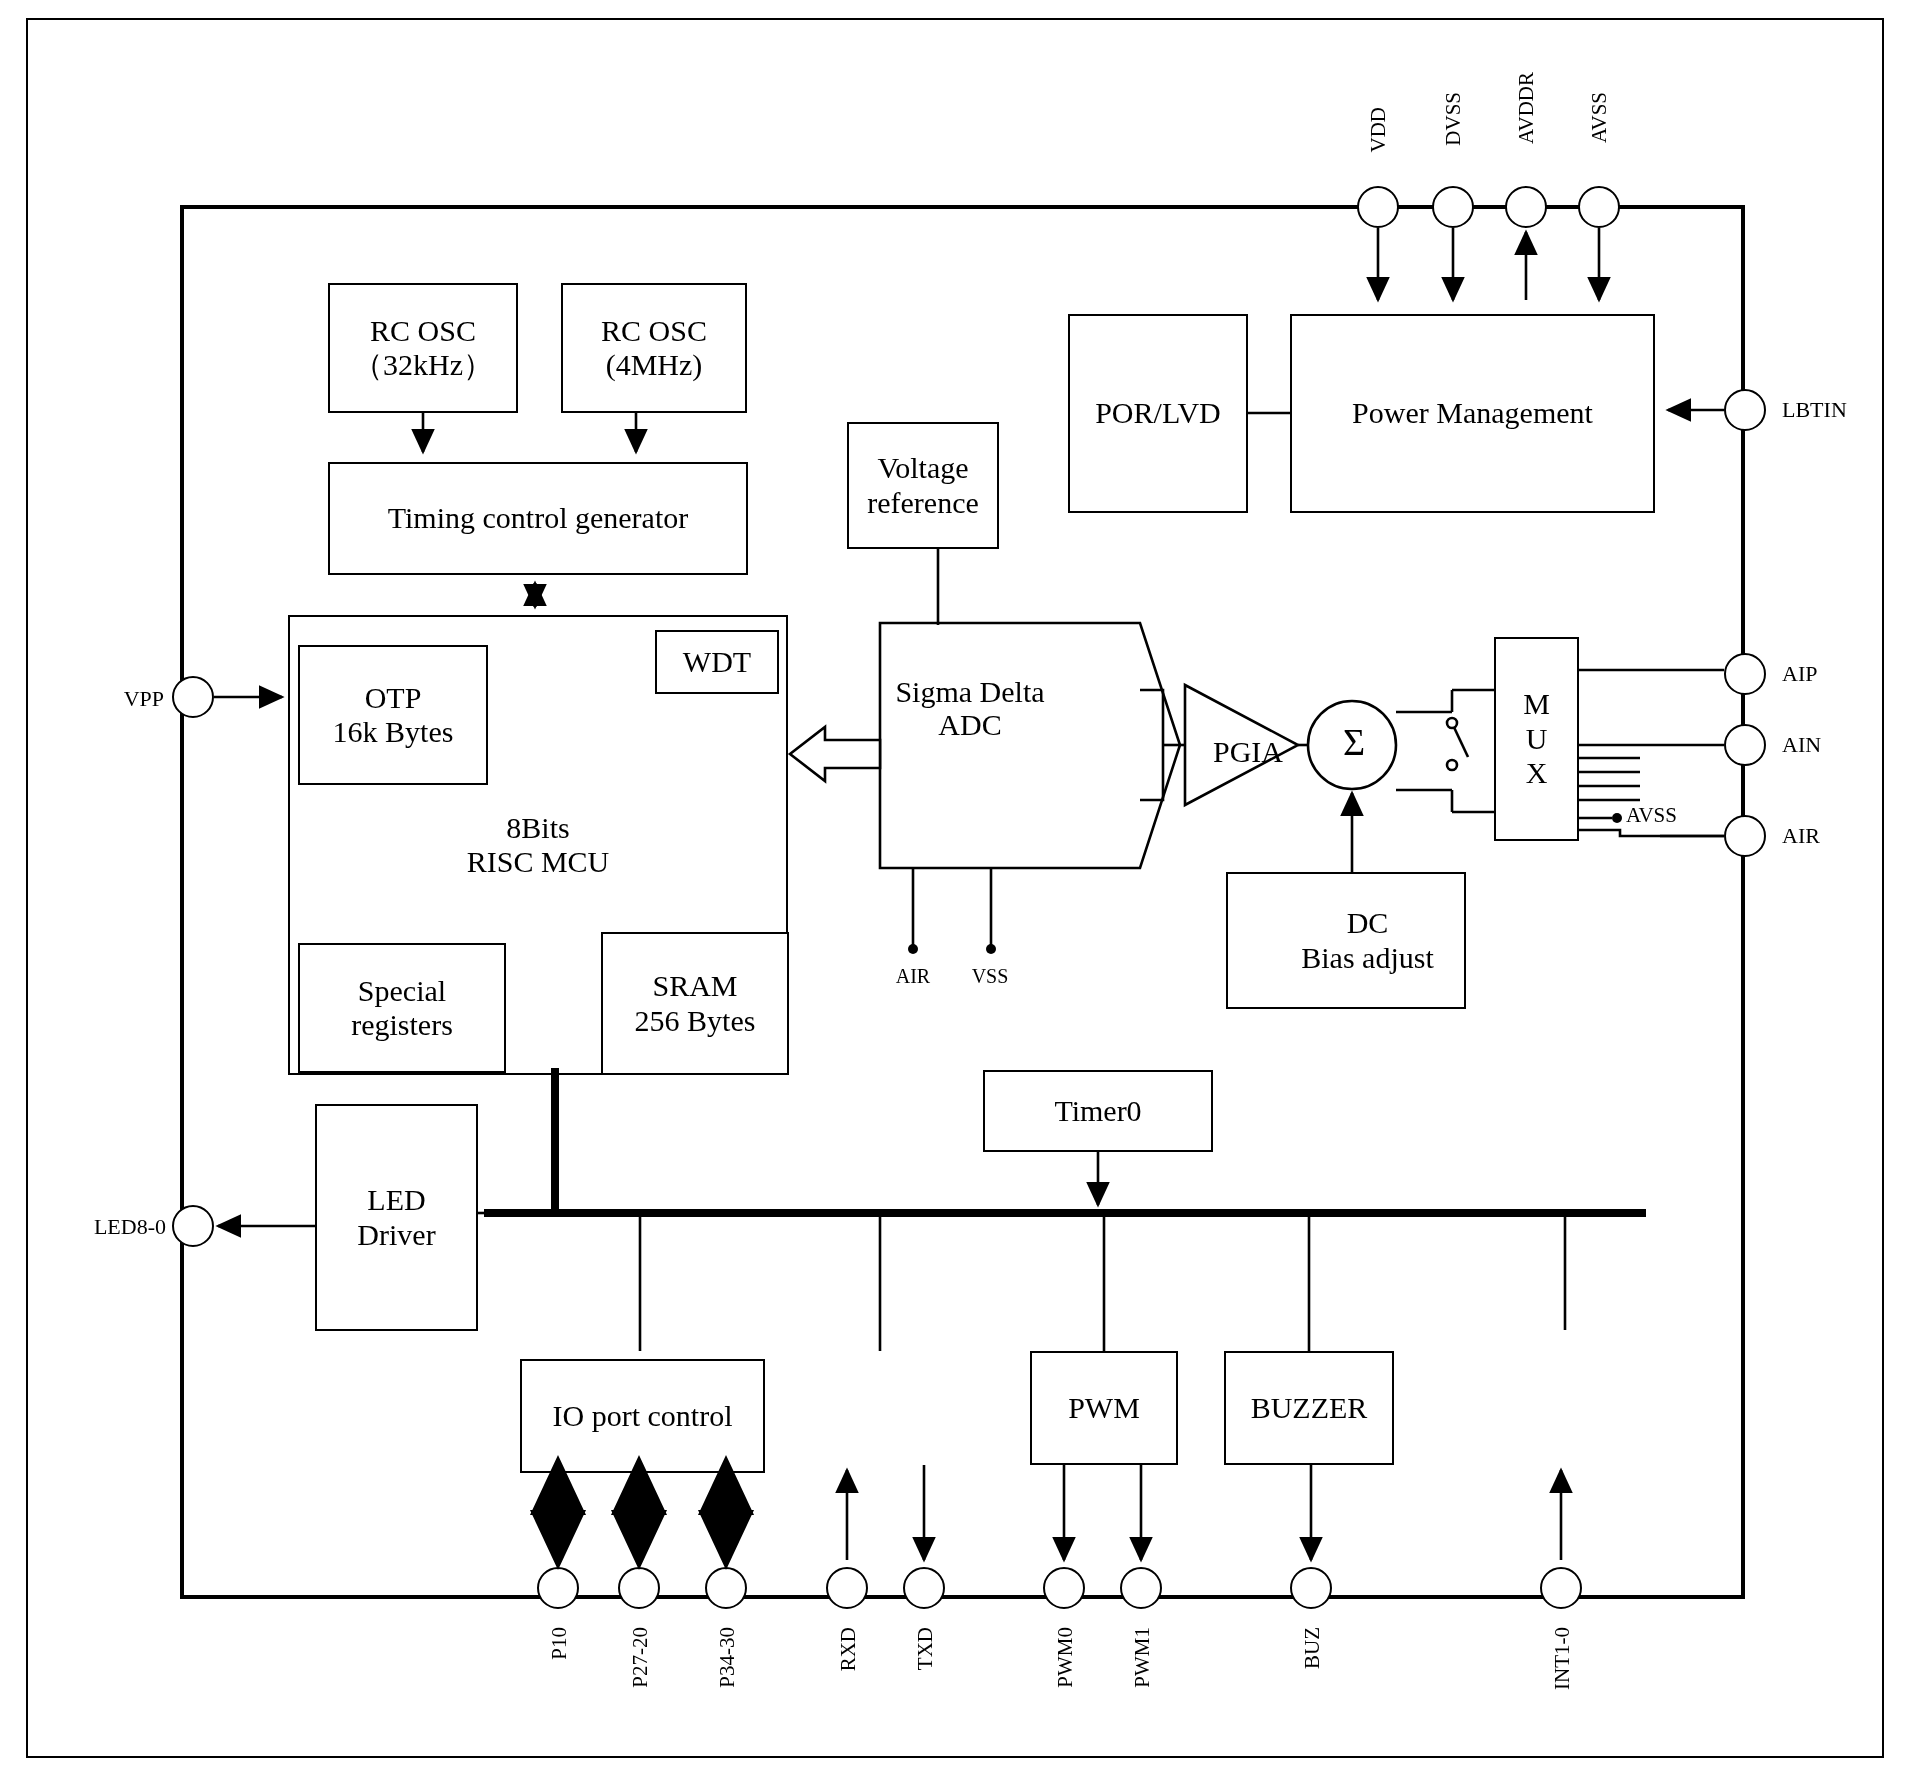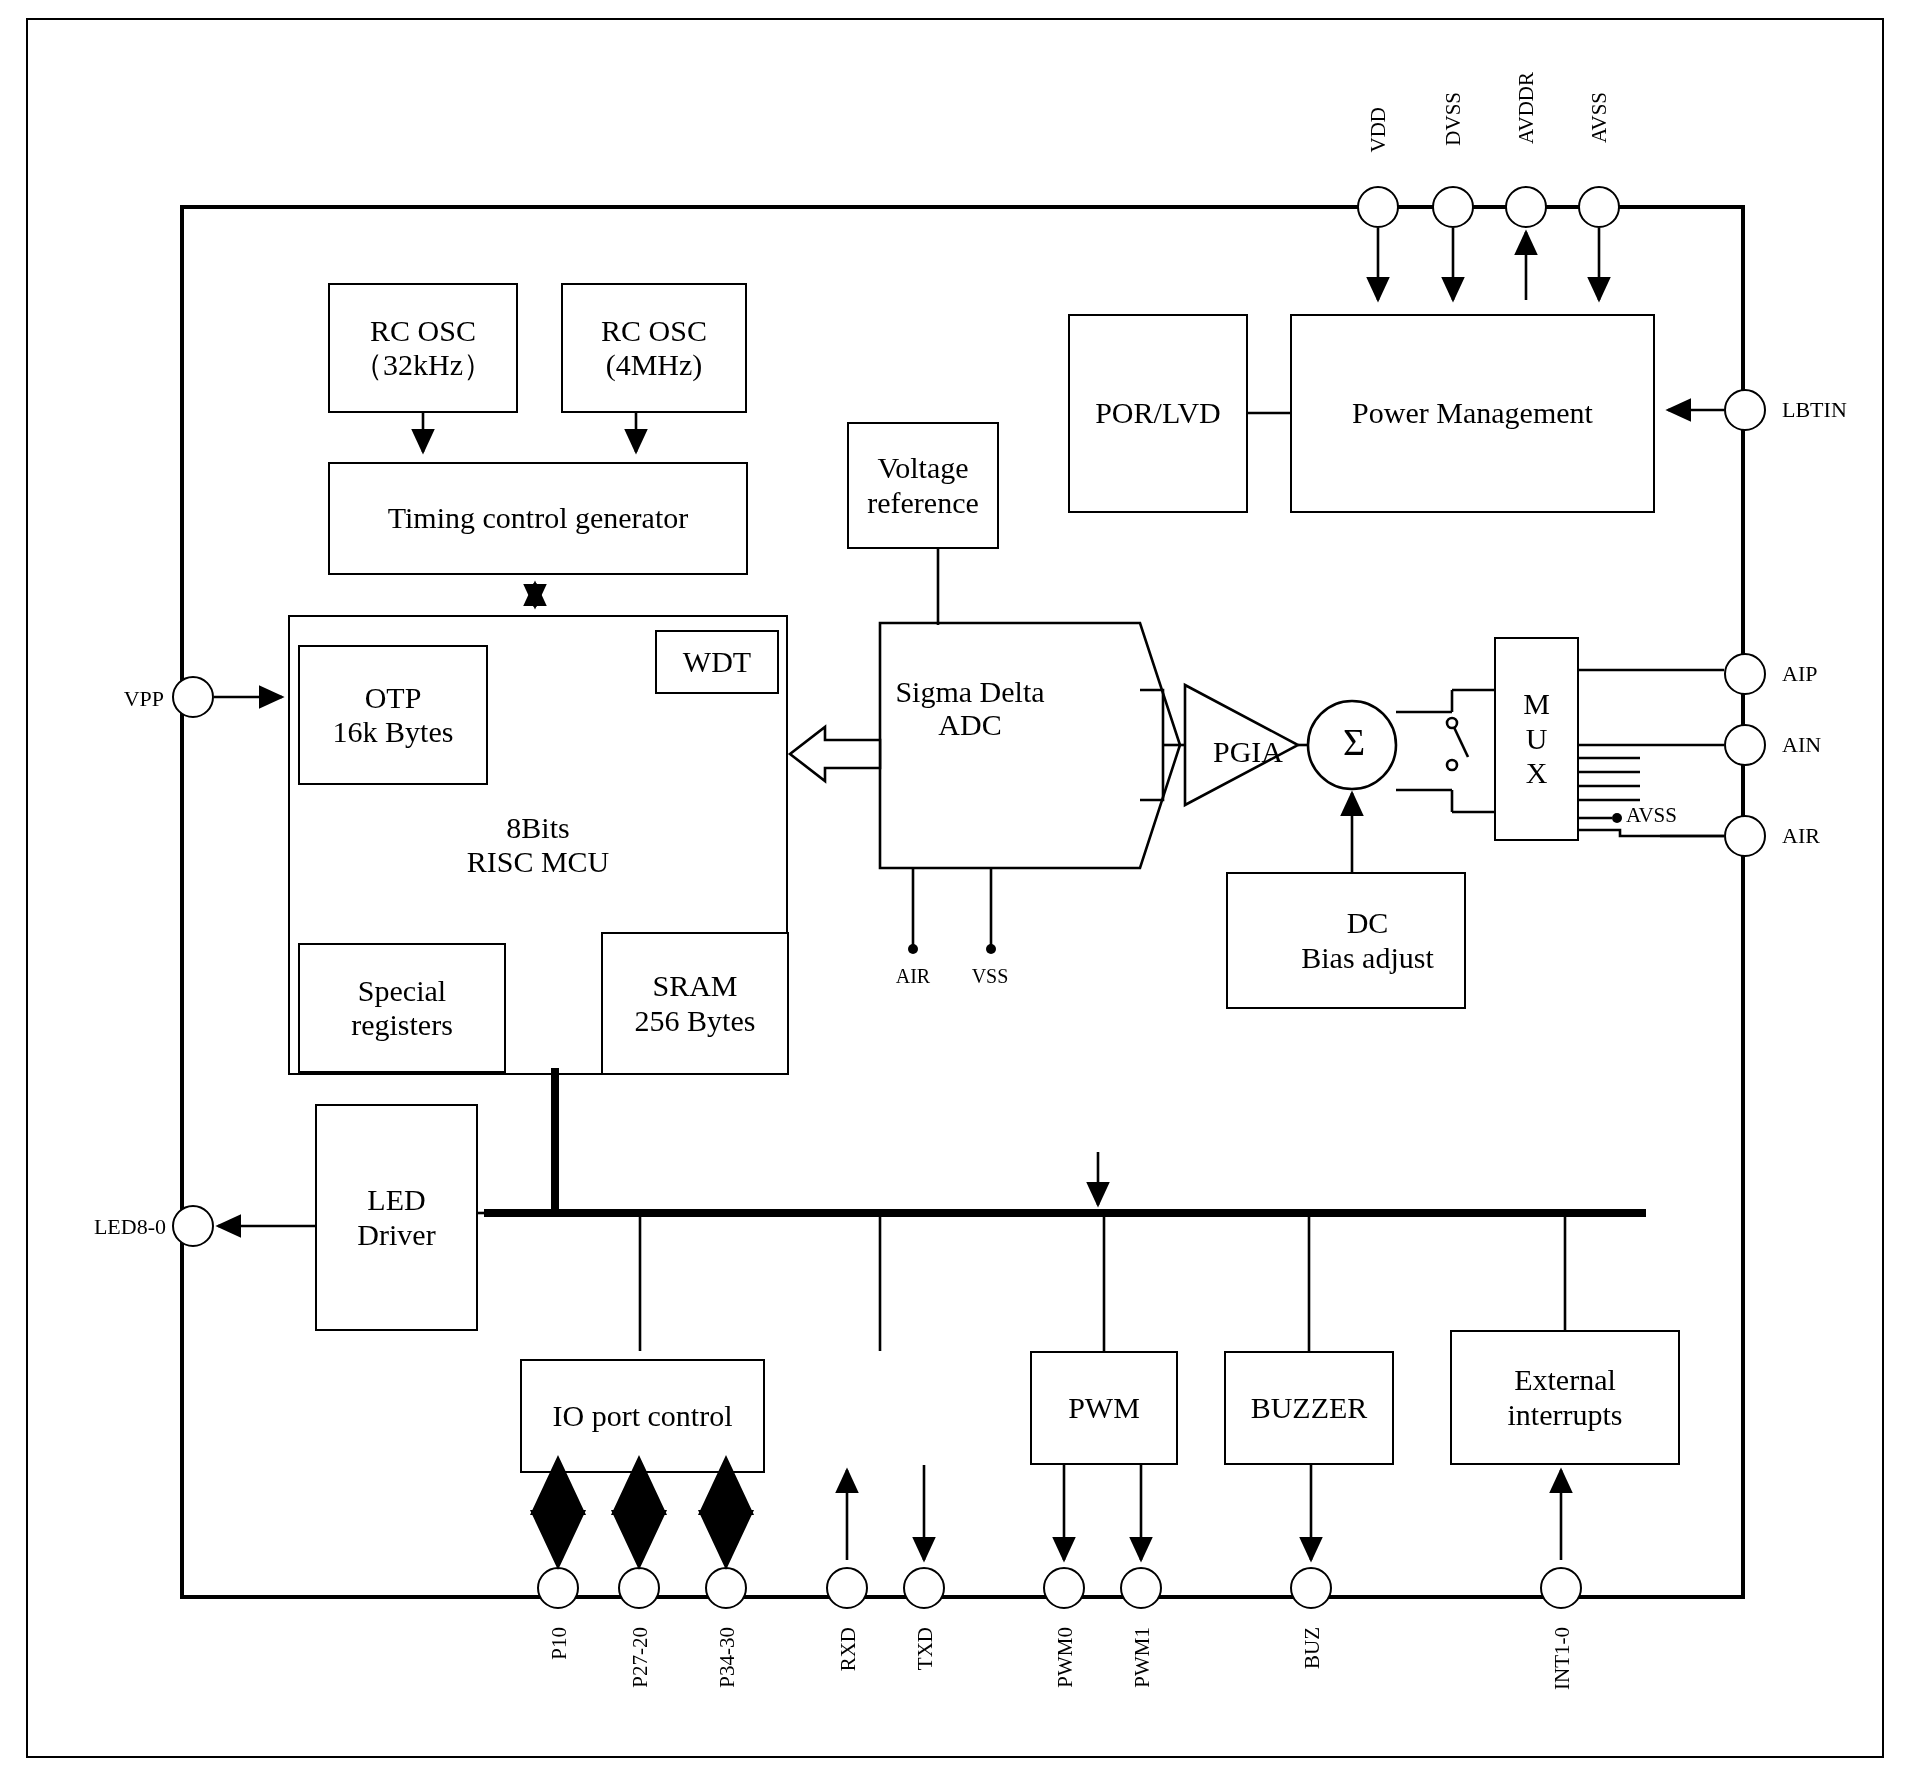--- a/index.html
+++ b/index.html
@@ -152,43 +152,42 @@
     <span>M</span>
     <span>U</span>
     <span>X</span>
   </div>
 
   <div class="blk" style="left:1226px;top:872px;width:240px;height:137px;font-size:30px;flex-direction:column;padding-left:43px;">
     <span>DC</span>
     <span>Bias adjust</span>
   </div>
 
+  <div class="blk" style="left:983px;top:1070px;width:230px;height:82px;font-size:30px;">
+    <span>Timer0</span>
+  </div>
 
   <div class="blk" style="left:315px;top:1104px;width:163px;height:227px;font-size:30px;flex-direction:column;">
     <span>LED</span>
     <span>Driver</span>
   </div>
 
   <div class="blk" style="left:520px;top:1351px;width:245px;height:114px;font-size:30px;margin-top:8px;">
     <span>IO port control</span>
   </div>
 
 
   <div class="blk" style="left:1030px;top:1351px;width:148px;height:114px;font-size:30px;">
     <span>PWM</span>
   </div>
 
   <div class="blk" style="left:1224px;top:1351px;width:170px;height:114px;font-size:30px;">
     <span>BUZZER</span>
   </div>
 
-  <div class="blk" style="left:1450px;top:1330px;width:230px;height:135px;font-size:30px;flex-direction:column;">
-    <span>External</span>
-    <span>interrupts</span>
-  </div>
 
   <div class="lbl" style="left:878px;top:965px;width:70px;font-size:20px;">AIR</div>
   <div class="lbl" style="left:955px;top:965px;width:70px;font-size:20px;">VSS</div>
   <div class="dot" style="left:908px;top:944px;"></div>
   <div class="dot" style="left:986px;top:944px;"></div>
 
   <div class="dot" style="left:1612px;top:813px;"></div>
   <div class="lbl" style="left:1626px;top:804px;font-size:21px;text-align:left;width:90px;">AVSS</div>
 
   <div class="bus" style="left:484px;top:1209px;width:1162px;"></div>

